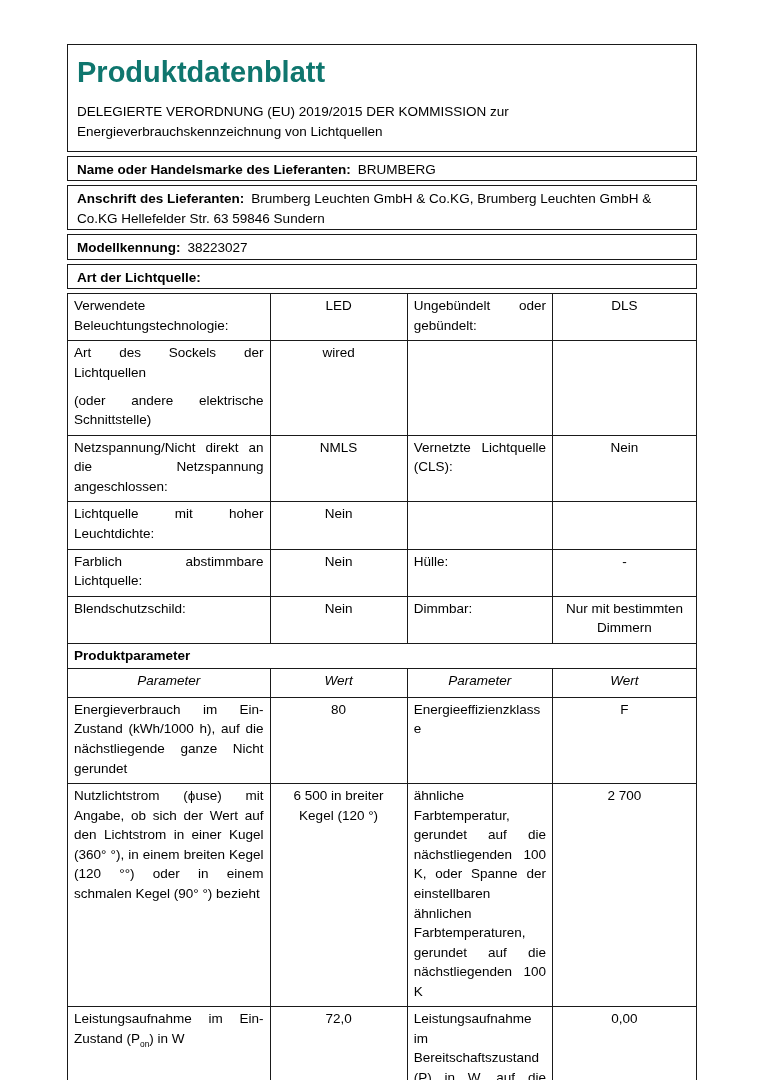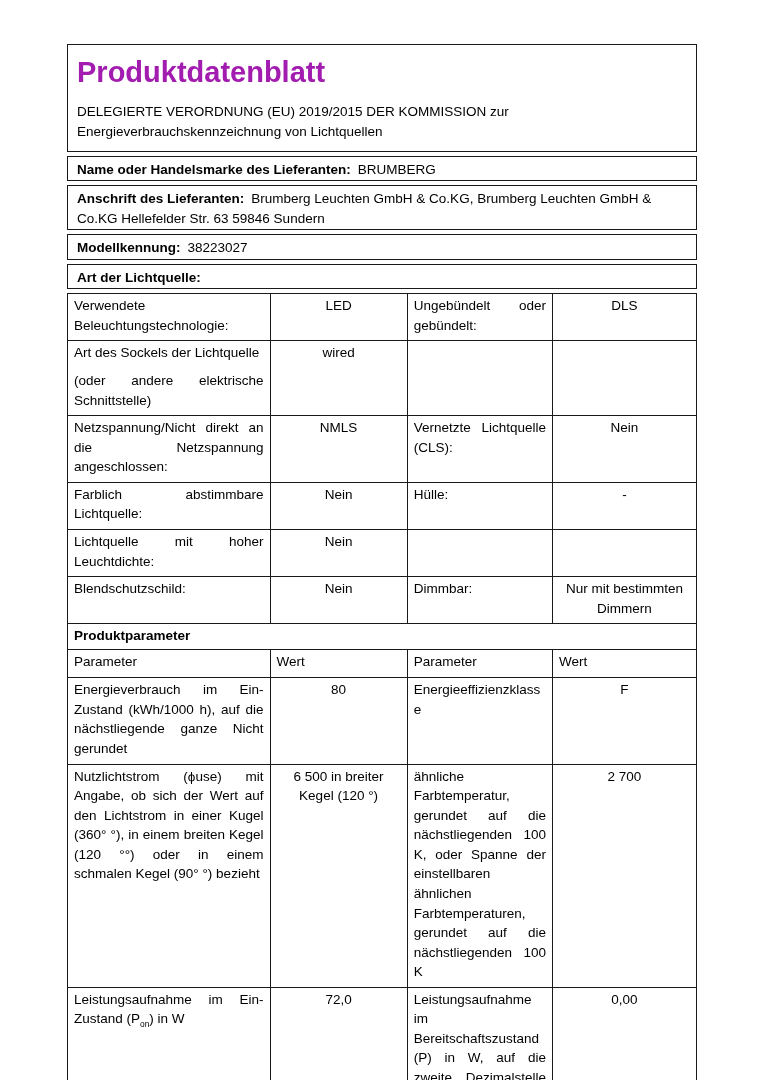--- a/index.html
+++ b/index.html
@@ -47,32 +47,32 @@
     overflow-wrap: break-word;
     margin-top: 12px;
   }
   td.param { text-align: justify; }
   td.val   { text-align: center; }
   tr.section-head td {
     text-align: left;
     font-weight: 700;
     padding: 2px 6px 3px 6px;
   }
-  tr.col-head td { text-align: left; padding: 2px 6px 6px 6px; }
+  tr.col-head td { text-align: center; padding: 2px 6px 6px 6px; font-style: italic; }
   table.params td p { margin: 0; }
   table.params td p + p { margin-top: 8px; }
   sub { font-size: 0.62em; line-height: 0; }
 </style>
 </head>
 <body>
 
 <div class="page">
 
   <div class="box title-box">
-    <h1 class="doc-title" style="color: #a21caf;">Produktdatenblatt</h1>
+    <h1 class="doc-title" style="color: #0f766e;">Produktdatenblatt</h1>
     <div class="subtitle-line">DELEGIERTE VERORDNUNG (EU) 2019/2015 DER KOMMISSION zur</div>
     <div class="subtitle-line">Energieverbrauchskennzeichnung von Lichtquellen</div>
   </div>
 
   <div class="box">
     <span class="lbl">Name oder Handelsmarke des Lieferanten:</span><span class="lbl-gap"></span><span>BRUMBERG</span>
   </div>
 
   <div class="box">
     <span class="lbl">Anschrift des Lieferanten:</span><span class="lbl-gap"></span><span>Brumberg Leuchten GmbH &amp; Co.KG, Brumberg Leuchten GmbH &amp; Co.KG Hellefelder Str. 63 59846 Sundern</span>
@@ -95,44 +95,44 @@
     </colgroup>
     <tbody>
       <tr>
         <td class="param">Verwendete Beleuchtungstechnologie:</td>
         <td class="val">LED</td>
         <td class="param">Ungebündelt oder gebündelt:</td>
         <td class="val">DLS</td>
       </tr>
       <tr>
         <td class="param">
-            <p>Art des Sockels der Lichtquelle</p>
+            <p>Art des Sockels der Lichtquellen</p>
             <p>(oder andere elektrische Schnittstelle)</p>
           </td>
         <td class="val">wired</td>
         <td class="param"></td>
         <td class="val"></td>
       </tr>
       <tr>
         <td class="param">Netzspannung/Nicht direkt an die Netzspannung angeschlossen:</td>
         <td class="val">NMLS</td>
         <td class="param">Vernetzte Lichtquelle (CLS):</td>
         <td class="val">Nein</td>
       </tr>
       <tr>
+        <td class="param">Lichtquelle mit hoher Leuchtdichte:</td>
+        <td class="val">Nein</td>
+        <td class="param"></td>
+        <td class="val"></td>
+      </tr>
+      <tr>
         <td class="param">Farblich abstimmbare Lichtquelle:</td>
         <td class="val">Nein</td>
         <td class="param">Hülle:</td>
         <td class="val">-</td>
-      </tr>
-      <tr>
-        <td class="param">Lichtquelle mit hoher Leuchtdichte:</td>
-        <td class="val">Nein</td>
-        <td class="param"></td>
-        <td class="val"></td>
       </tr>
       <tr>
         <td class="param">Blendschutzschild:</td>
         <td class="val">Nein</td>
         <td class="param">Dimmbar:</td>
         <td class="val">Nur mit bestimmten Dimmern</td>
       </tr>
 
       <tr class="section-head">
         <td colspan="4">Produktparameter</td>

